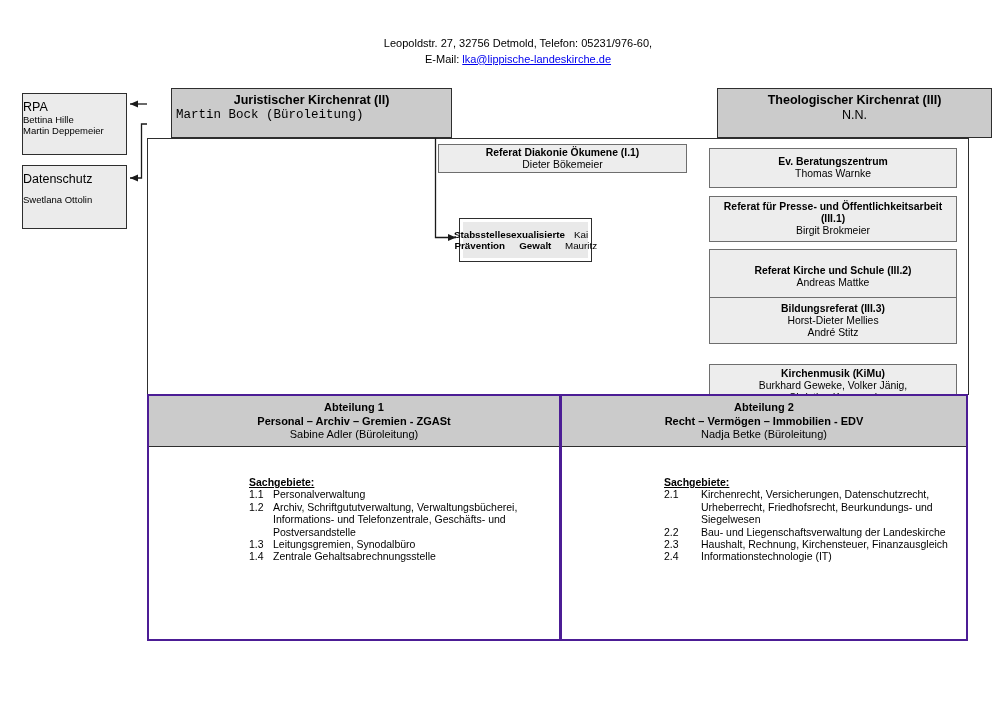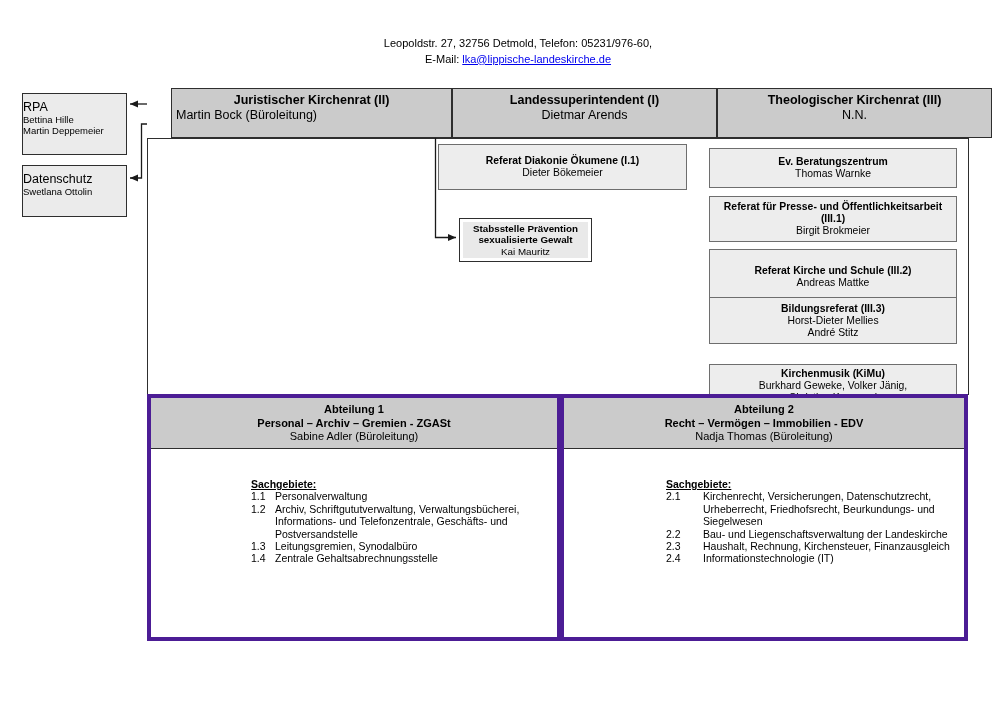--- a/index.html
+++ b/index.html
@@ -11,35 +11,35 @@
   
   .hdr { position:absolute; left:36px; top:34px; width:964px; text-align:center; }
   .hdr-title { font-size:13.5px; font-weight:bold; }
   .hdr-sub { font-size:11px; margin-top:3px; line-height:12.5px; }
   .hdr-sub .email { color:#0000ee; text-decoration:underline; cursor:pointer; }
   
   .abs { position:absolute; box-sizing:border-box; }
   .frame { border:1px solid #2e2e2e; background:#fff; }
   .topbox { background:#cbcbcb; border:1px solid #2e2e2e; padding-top:4px; font-size:12.5px; line-height:15px; text-align:center;margin-left:24px; }
   .topbox .t { font-weight:bold; }
-  .topbox .p-left { text-align:left; padding-left:4px; }
+  .topbox .p-left { text-align:left; padding-left:4px;font-family:Liberation Mono, monospace; }
   .sidebox { background:#ebebeb; border:1px solid #2e2e2e; text-align:left; }
   .sidebox .t { font-size:12.5px; margin-top:6px; }
   .sidebox .n { font-size:9.5px; line-height:11px; }
   .litebox { background:#ededed; border:1px solid #6e6e6e; display:flex; flex-direction:column;
              justify-content:center; align-items:center; text-align:center;
              font-size:10.4px; line-height:12px; padding:2px 3px; }
   .litebox .t { font-weight:bold; }
   .stab-outer { background:#ffffff; border:1px solid #2e2e2e; padding:3px; }
   .stab-inner { background:#e9e9e9; width:100%; height:100%; box-sizing:border-box;
-                display:flex; flex-direction:column; justify-content:center; align-items:center;
+                display:flex; flex-direction:row; justify-content:center; align-items:center;
                 text-align:center; font-size:9.8px; line-height:11.5px; }
   .stab-inner .t { font-weight:bold; }
   
-  .dept { border:4px solid #4c1d95; background:#fff; }
+  .dept { border:2px solid #4c1d95; background:#fff; }
   .dept-hd { background:#cbcbcb; border-bottom:1px solid #2e2e2e; height:51px; box-sizing:border-box;
              text-align:center; font-size:11px; line-height:13.5px; padding-top:5px; }
   .dept-hd .t, .dept-hd .s { font-weight:bold; }
   .dept-body { position:relative; width:100%; height:194px; }
   .sach { position:absolute; font-size:10.5px; line-height:12.4px; }
   .sach-title { text-decoration:underline;font-weight:bold; }
   .sach-item { display:flex; }
   .sach-item .num { flex-shrink:0; }
   .sach-l .num { width:24px; }
   .sach-l .txt { width:262px; }
@@ -58,39 +58,35 @@
     <div class="hdr-sub"><span>E-Mail: </span><a class="email">lka@lippische-landeskirche.de</a></div>
   </div>
 
   <div class="abs frame" style="left:147px; top:138px; width:822px; height:257px;"></div>
 
   <div class="abs sidebox" style="left:22px; top:93px; width:105px; height:62px;">
     <div class="t">RPA</div>
     <div class="n">Bettina Hille</div>
     <div class="n">Martin Deppemeier</div>
   </div>
-  <div class="abs sidebox" style="left:22px; top:165px; width:105px; height:52px;">
+  <div class="abs sidebox" style="left:22px; top:165px; width:105px; height:64px;">
     <div class="t">Datenschutz</div>
-    <div class="n" style="">Swetlana Ottolin</div>
+    <div class="n" style="margin-top:8px;">Swetlana Ottolin</div>
   </div>
 
   <div class="abs topbox" style="left:147px; top:88px; width:281px; height:50px;">
     <div class="t">Juristischer Kirchenrat (II)</div>
     <div class="p-left">Martin Bock (Büroleitung)</div>
   </div>
-  <div class="abs topbox" style="left:428px; top:88px; width:265px; height:50px;">
-    <div class="t">Landessuperintendent (I)</div>
-    <div>Dietmar Arends</div>
-  </div>
   <div class="abs topbox" style="left:693px; top:88px; width:275px; height:50px;">
     <div class="t">Theologischer Kirchenrat (III)</div>
     <div>N.N.</div>
   </div>
 
-  <div class="abs litebox" style="left:438px; top:144px; width:249px; height:46px;">
+  <div class="abs litebox" style="left:438px; top:144px; width:249px; height:29px;">
     <div class="t">Referat Diakonie Ökumene (I.1)</div>
     <div>Dieter Bökemeier</div>
   </div>
   <div class="abs stab-outer" style="left:459px; top:218px; width:133px; height:44px;">
     <div class="stab-inner">
       <div class="t">Stabsstelle Prävention</div>
       <div class="t">sexualisierte Gewalt</div>
       <div>Kai Mauritz</div>
     </div>
   </div>
@@ -144,21 +140,21 @@
             <span class="txt">Zentrale Gehaltsabrechnungsstelle</span>
           </div>
       </div>
     </div>
   </div>
 
   <div class="abs dept" style="left:560px; top:394px; width:408px; height:247px;">
     <div class="dept-hd">
       <div class="t">Abteilung 2</div>
       <div class="s">Recht – Vermögen – Immobilien - EDV</div>
-      <div>Nadja Thomas (Büroleitung)</div>
+      <div>Nadja Betke (Büroleitung)</div>
     </div>
     <div class="dept-body">
       <div class="sach sach-r" style="left:102px; top:29px;">
         <div class="sach-title">Sachgebiete:</div>
         <div class="sach-item">
             <span class="num">2.1</span>
             <span class="txt">Kirchenrecht, Versicherungen, Datenschutzrecht, Urheberrecht, Friedhofsrecht, Beurkundungs- und Siegelwesen</span>
           </div>
         <div class="sach-item">
             <span class="num">2.2</span>

